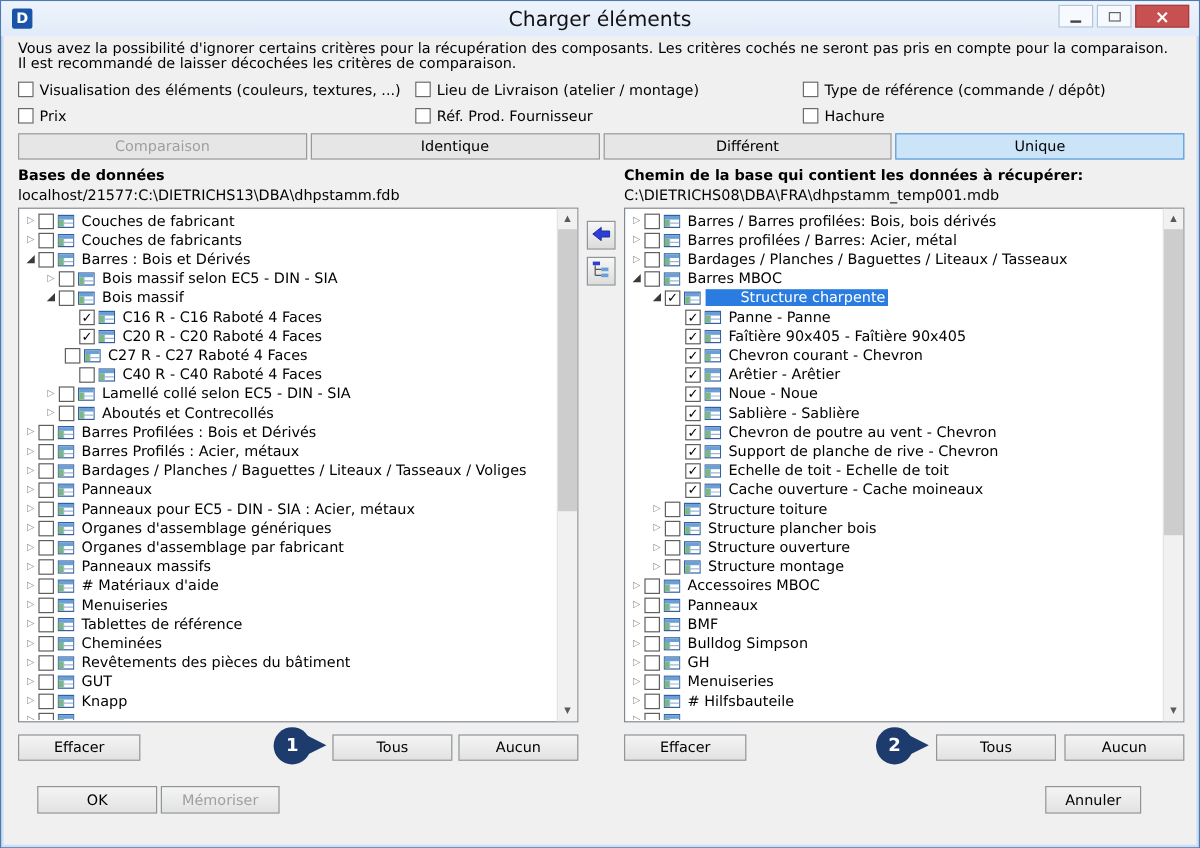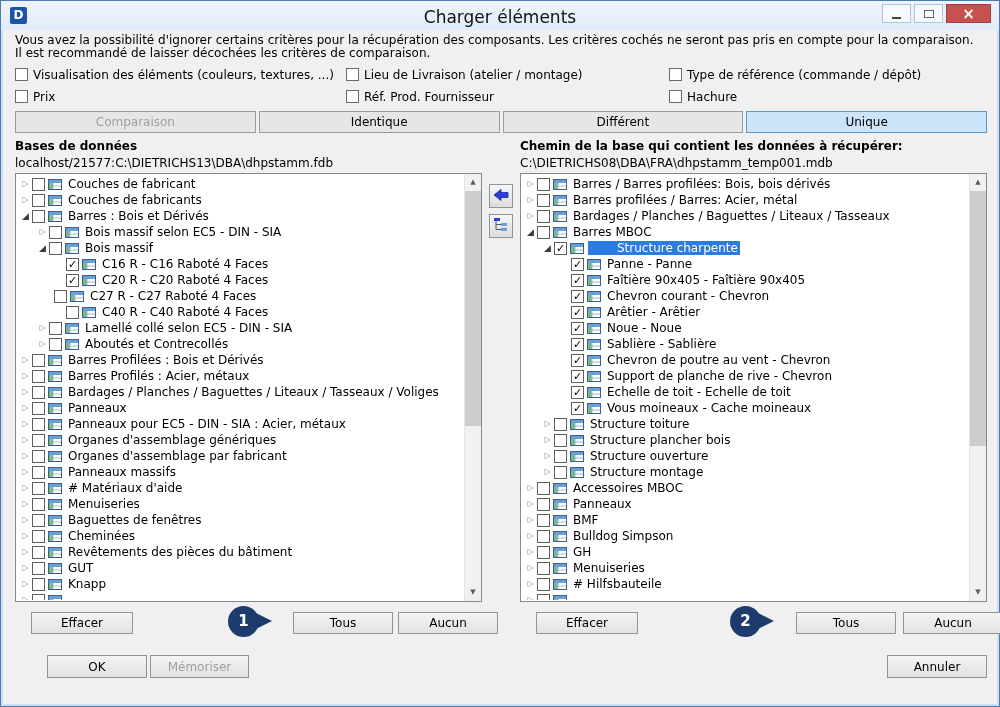--- a/index.html
+++ b/index.html
@@ -62,21 +62,21 @@
   .sbthumb { position:absolute; left:0; width:16px; background:#cdcdcd; }
 
   
   .midbtn { position:absolute; left:488px; width:24px; height:24px; border:1px solid #8f9496;
             background:linear-gradient(#f7f7f7,#dcdcdc); display:flex; align-items:center; justify-content:center; padding:0; }
   #mid1 { top:183px; } #mid2 { top:213px; }
 
   
   button { font-family:inherit; font-size:12px; }
   .btn { position:absolute; height:22px; border:1px solid #8f9496; background:linear-gradient(#f4f4f4,#e2e2e2);
-         text-align:center; color:#000; padding:0;margin-left:16px; }
+         text-align:center; color:#000; padding:0; }
   .btn.disabled { color:#9f9f9f; }
   .btn.tall { height:23px; }
 
   
   .callout { position:absolute; width:31px; height:31px; border-radius:50%; background:var(--callout,#1d3c6d);
              color:#fff; font-weight:bold; font-size:15px; line-height:31px; text-align:center; z-index:5; }
   .callout::after { content:""; position:absolute; left:28px; top:7px; width:0; height:0;
                     border-left:16px solid var(--callout,#1d3c6d);
                     border-top:8px solid transparent; border-bottom:8px solid transparent; }
 </style>
@@ -402,21 +402,21 @@
         <div class="trow" style="padding-left: 2px;">
           <span class="tarrow">▷</span>
           <span class="tcheck"></span>
           <span class="ticon"><svg width="14" height="13" viewBox="0 0 14 13">
               <rect x="0.5" y="1.5" width="13" height="10" fill="#ffffff" stroke="#355f9e"></rect>
               <rect x="1" y="2" width="12" height="3" fill="#6aa0d8"></rect>
               <rect x="1" y="5" width="4" height="6" fill="#7cb87c"></rect>
               <line x1="5" y1="8" x2="13" y2="8" stroke="#9ab7d8"></line>
               <line x1="5" y1="5" x2="5" y2="11" stroke="#9ab7d8"></line>
             </svg></span>
-          <span class="tlabel">Baguettes de fenêtres</span>
+          <span class="tlabel">Tablettes de référence</span>
         </div>
         <div class="trow" style="padding-left: 2px;">
           <span class="tarrow">▷</span>
           <span class="tcheck"></span>
           <span class="ticon"><svg width="14" height="13" viewBox="0 0 14 13">
               <rect x="0.5" y="1.5" width="13" height="10" fill="#ffffff" stroke="#355f9e"></rect>
               <rect x="1" y="2" width="12" height="3" fill="#6aa0d8"></rect>
               <rect x="1" y="5" width="4" height="6" fill="#7cb87c"></rect>
               <line x1="5" y1="8" x2="13" y2="8" stroke="#9ab7d8"></line>
               <line x1="5" y1="5" x2="5" y2="11" stroke="#9ab7d8"></line>
@@ -652,21 +652,21 @@
         <div class="trow" style="padding-left: 36px;">
           <span class="tarrow"></span>
           <span class="tcheck">✓</span>
           <span class="ticon"><svg width="14" height="13" viewBox="0 0 14 13">
               <rect x="0.5" y="1.5" width="13" height="10" fill="#ffffff" stroke="#355f9e"></rect>
               <rect x="1" y="2" width="12" height="3" fill="#6aa0d8"></rect>
               <rect x="1" y="5" width="4" height="6" fill="#7cb87c"></rect>
               <line x1="5" y1="8" x2="13" y2="8" stroke="#9ab7d8"></line>
               <line x1="5" y1="5" x2="5" y2="11" stroke="#9ab7d8"></line>
             </svg></span>
-          <span class="tlabel">Vous moineaux - Cache moineaux</span>
+          <span class="tlabel">Cache ouverture - Cache moineaux</span>
         </div>
         <div class="trow" style="padding-left: 19px;">
           <span class="tarrow">▷</span>
           <span class="tcheck"></span>
           <span class="ticon"><svg width="14" height="13" viewBox="0 0 14 13">
               <rect x="0.5" y="1.5" width="13" height="10" fill="#ffffff" stroke="#355f9e"></rect>
               <rect x="1" y="2" width="12" height="3" fill="#6aa0d8"></rect>
               <rect x="1" y="5" width="4" height="6" fill="#7cb87c"></rect>
               <line x1="5" y1="8" x2="13" y2="8" stroke="#9ab7d8"></line>
               <line x1="5" y1="5" x2="5" y2="11" stroke="#9ab7d8"></line>
@@ -836,17 +836,17 @@
   <button class="btn" style="left:14px;top:611px;width:102px">Effacer</button>
   <button class="btn" style="left:276px;top:611px;width:100px">Tous</button>
   <button class="btn" style="left:381px;top:611px;width:100px">Aucun</button>
 
   <button class="btn" style="left:519px;top:611px;width:102px">Effacer</button>
   <button class="btn" style="left:779px;top:611px;width:100px">Tous</button>
   <button class="btn" style="left:886px;top:611px;width:100px">Aucun</button>
 
   <button class="btn tall" style="left:30px;top:654px;width:100px">OK</button>
   <button class="btn tall disabled" style="left:133px;top:654px;width:99px">Mémoriser</button>
-  <button class="btn tall" style="left:870px;top:654px;width:100px">Annuler</button>
+  <button class="btn tall" style="left:870px;top:654px;width:80px">Annuler</button>
 
 <div class="callout" style="left: 227px; top: 605px;">1</div>
     <div class="callout" style="left: 729px; top: 605px;">2</div>
   </div>
 
 </body></html>

